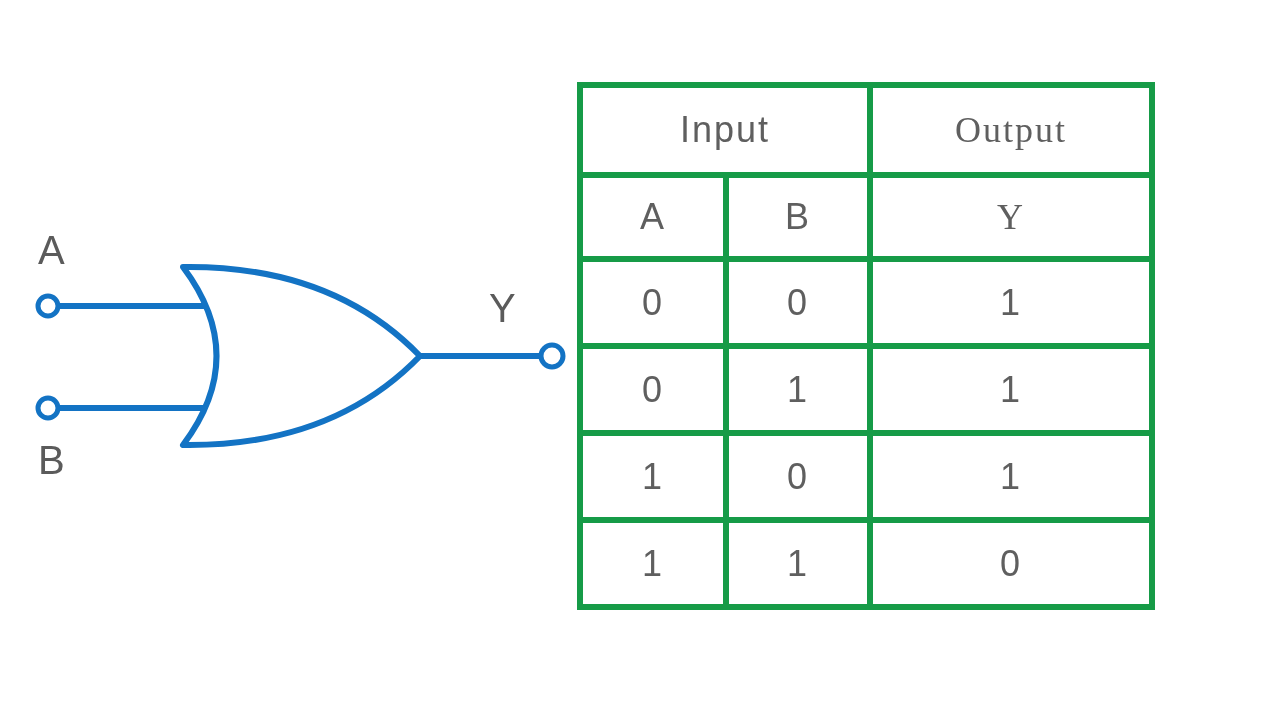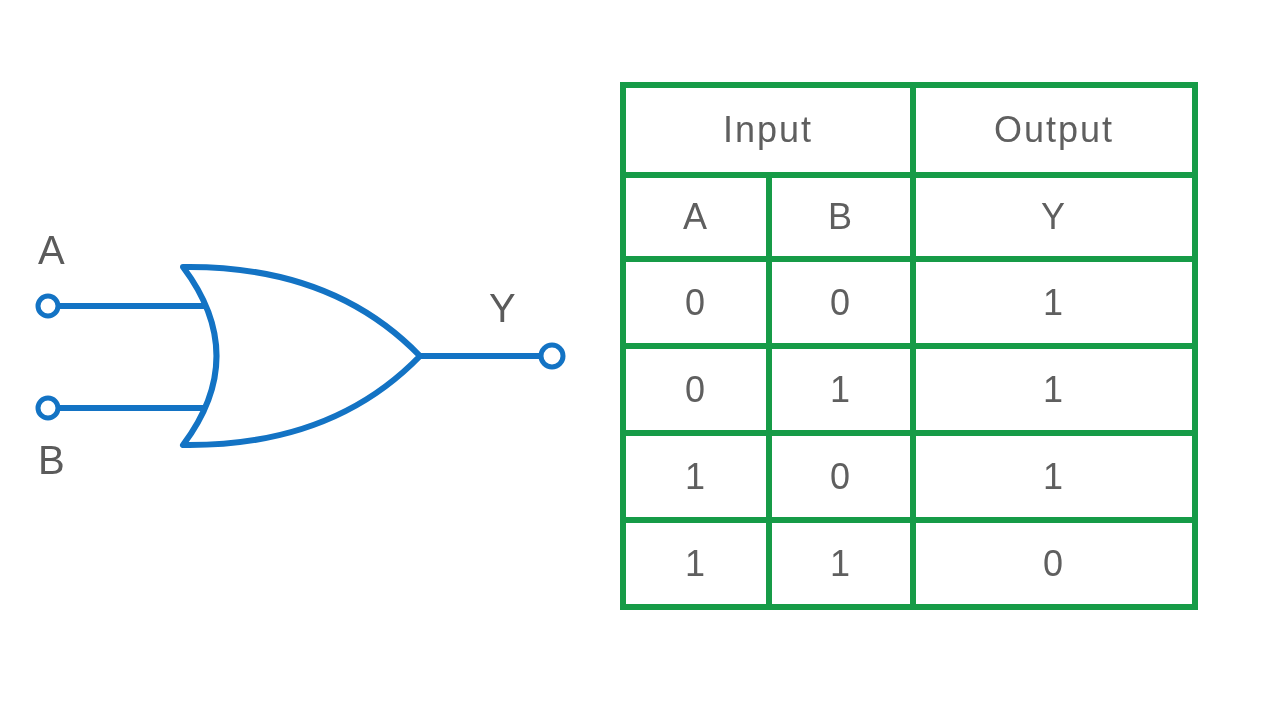--- a/index.html
+++ b/index.html
@@ -30,41 +30,41 @@
     letter-spacing: 1px;
     user-select: none;
   }
   .label-a { left: 38px; top: 228px; }
   .label-b { left: 38px; top: 438px; }
   .label-y { left: 489px; top: 286px; }
 
   
   .truth-table-wrap {
     position: absolute;
-    left: 620px;
+    left: 577px;
     top: 82px;
   }
   table.truth-table {
     border-collapse: collapse;
     table-layout: fixed;
     background: #ffffff;
   }
   table.truth-table td, table.truth-table th {
     border: 6px solid var(--table-border, #169b47);
     text-align: center;
     vertical-align: middle;
     font-weight: normal;
     font-size: 36px;
     color: #5f5f5f;
     letter-spacing: 2px;
     padding: 0;
   }
   .col-a { width: 140px; }
   .col-b { width: 138px; }
-  .col-y { width: 276px; }
+  .col-y { width: 276px; font-family: Liberation Serif, serif; }
   .row-head1 { height: 90px; }
   .row-head2 { height: 84px; }
   .row-data  { height: 87px; }
 </style>
 </head>
 <body>
 
 <div class="canvas">
 
   <svg class="gate-svg" viewBox="0 0 580 720" xmlns="http://www.w3.org/2000/svg">

